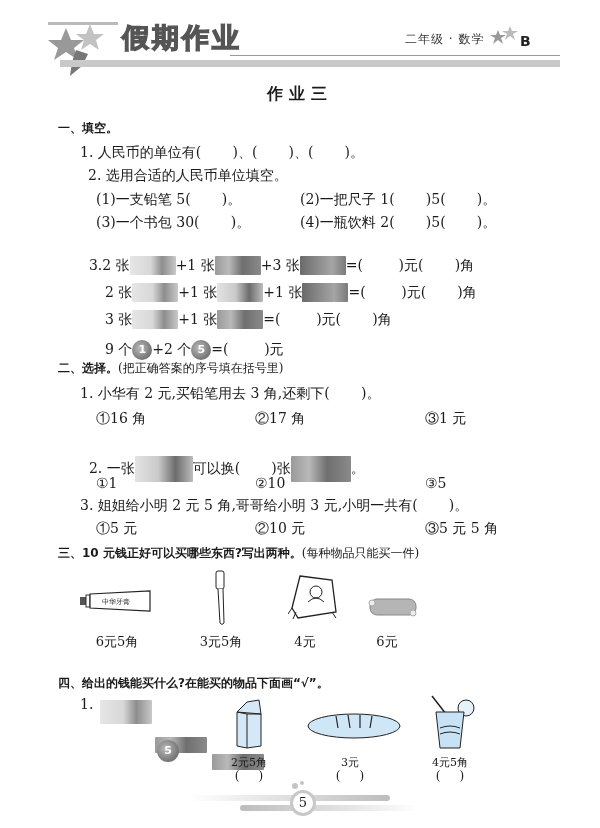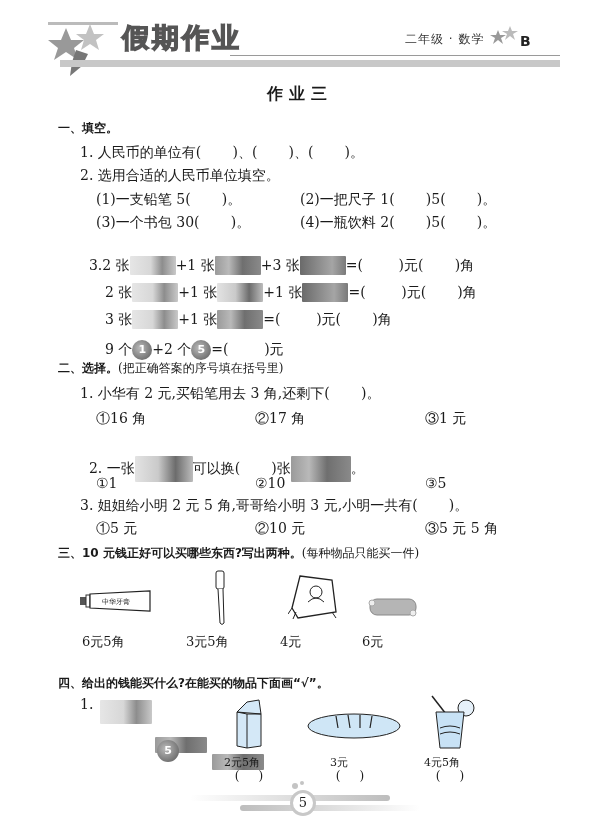--- a/index.html
+++ b/index.html
@@ -25,21 +25,21 @@
   .ln { font-size: 14px; white-space: pre; }
   .opt { font-size: 14px; white-space: pre; }
   
   .note-img { display: inline-block; vertical-align: middle; width: 46px; height: 19px; border-radius: 1px; position: relative; }
   .n-1yuan { background: linear-gradient(90deg,#e6e6e6 0%,#d7d7d7 45%,#8d8d8d 70%,#c9c9c9 100%); }
   .n-5jiao { background: linear-gradient(90deg,#9a9a9a 0%,#b9b9b9 30%,#6f6f6f 60%,#8a8a8a 100%); }
   .n-1jiao { background: linear-gradient(90deg,#6a6a6a 0%,#8c8c8c 40%,#a5a5a5 70%,#7a7a7a 100%); }
   .n-5yuan { background: linear-gradient(90deg,#e3e3e3 0%,#cacaca 40%,#6c6c6c 70%,#bdbdbd 100%); }
   .coin { display: inline-block; vertical-align: middle; width: 20px; height: 20px; border-radius: 50%;
           background: radial-gradient(circle at 40% 40%, #bbb, #555); color: #fff; font-size: 11px; text-align: center; line-height: 20px; font-weight: bold; font-family: "DejaVu Sans", sans-serif; }
-  .price { font-size: 13px; text-align: left; }
+  .price { font-size: 13px; text-align: center; }
   .blank { font-size: 12px; text-align: center; white-space: pre; }
   
   .foot-bar1 { left: 190px; top: 795px; width: 200px; height: 6px; background: linear-gradient(90deg,#fff,#bdbdbd); border-radius: 3px; }
   .foot-bar2 { left: 240px; top: 805px; width: 180px; height: 6px; background: linear-gradient(90deg,#bdbdbd,#fff); border-radius: 3px; }
   .page-no { left: 290px; top: 790px; width: 26px; height: 26px; border-radius: 50%; background: #fff; border: 3px solid #c8c8c8;
              text-align: center; line-height: 20px; font-size: 13px; }
   .dot1 { left: 292px; top: 783px; width: 6px; height: 6px; border-radius: 50%; background: #c4c4c4; }
   .dot2 { left: 300px; top: 781px; width: 4px; height: 4px; border-radius: 50%; background: #c4c4c4; }
 </style>
 </head>
@@ -62,21 +62,21 @@
   <polygon points="8,6 10,11 16,11 11,14 13,20 8,16 3,20 5,14 0,11 6,11" fill="#999"></polygon>
   <polygon points="20,2 22,7 28,7 23,10 25,16 20,12 15,16 17,10 12,7 18,7" fill="#bbb"></polygon>
 </svg>
 <div class="abs ver">B</div>
 
 <div class="abs title">作业三</div>
 
 
 <div class="abs sec" style="top:120px;">一、填空。</div>
 <div class="abs ln" style="left:80px; top:144px;">1. 人民币的单位有(       )、(       )、(       )。</div>
-<div class="abs ln" style="left:80px; top:167px;text-align:center;">2. 选用合适的人民币单位填空。</div>
+<div class="abs ln" style="left:88px; top:167px;text-align:center;">2. 选用合适的人民币单位填空。</div>
 <div class="abs ln" style="left:96px; top:191px;">(1)一支铅笔 5(       )。</div>
 <div class="abs ln" style="left:300px; top:191px;">(2)一把尺子 1(       )5(       )。</div>
 <div class="abs ln" style="left:96px; top:214px;">(3)一个书包 30(       )。</div>
 <div class="abs ln" style="left:300px; top:214px;">(4)一瓶饮料 2(       )5(       )。</div>
 
 
 <div class="abs ln" style="left:80px; top:240px;">
   <span>3.</span><span>2 张</span><span class="note-img n-1yuan"></span><span>+1 张</span><span class="note-img n-5jiao"></span><span>+3 张</span><span class="note-img n-1jiao"></span><span>=(        )元(       )角</span>
 </div>
 <div class="abs ln" style="left:96px; top:267px;">

